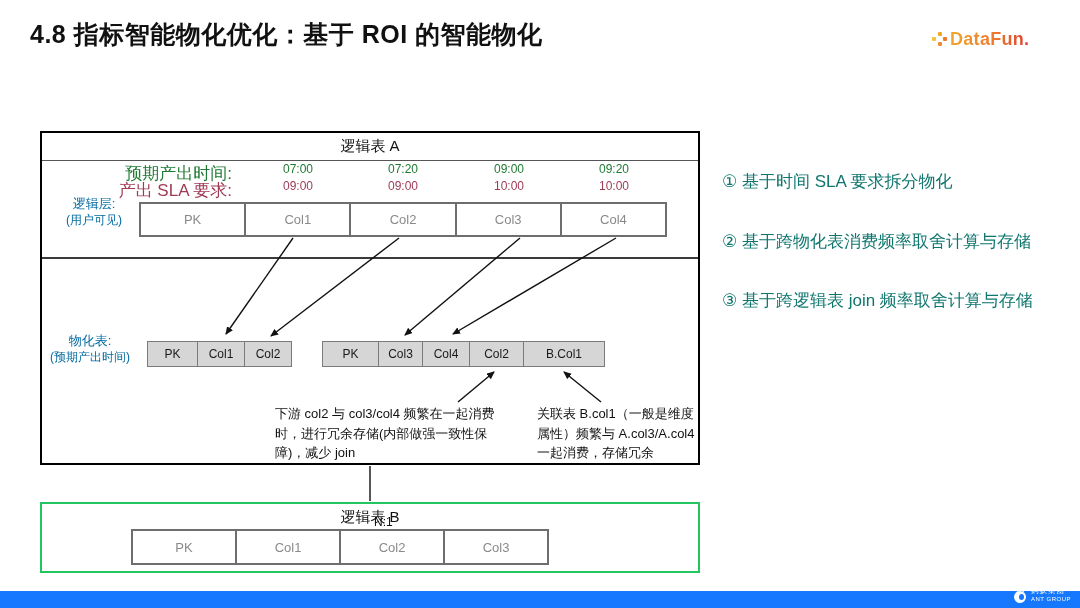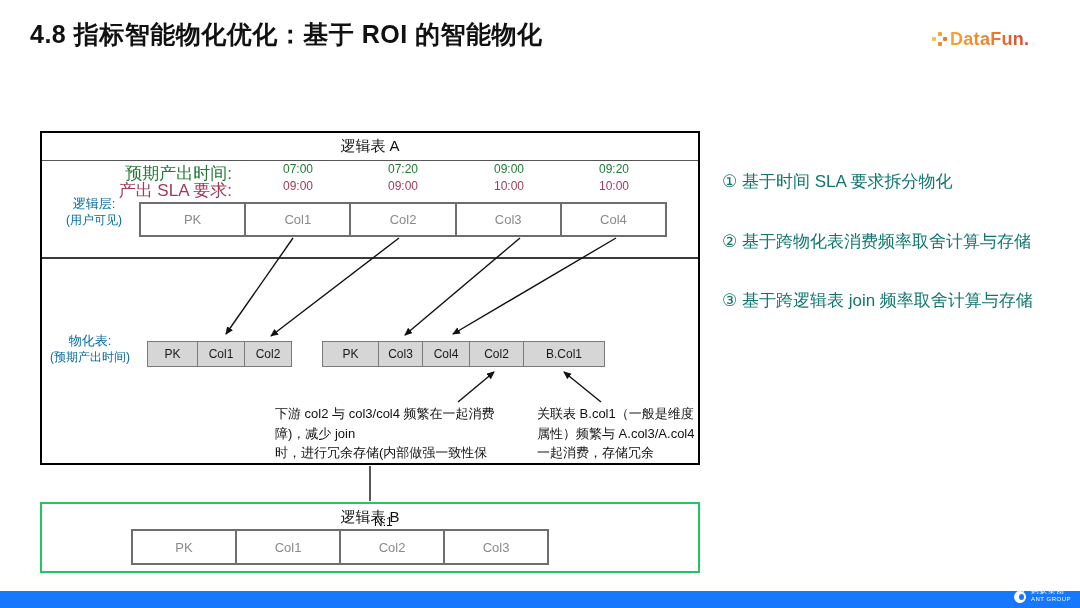--- a/index.html
+++ b/index.html
@@ -138,22 +138,22 @@
     <div class="mrow mrow2">
       <div class="mcell" style="width:57px">PK</div>
       <div class="mcell" style="width:45px">Col3</div>
       <div class="mcell" style="width:48px">Col4</div>
       <div class="mcell" style="width:55px">Col2</div>
       <div class="mcell" style="width:82px">B.Col1</div>
     </div>
 
     <div class="anno anno-left">
       <div>下游 col2 与 col3/col4 频繁在一起消费</div>
+      <div>时，进行冗余存储(内部做强一致性保</div>
       <div>障)，减少 join</div>
-      <div>时，进行冗余存储(内部做强一致性保</div>
     </div>
     <div class="anno anno-right">
       <div>关联表 B.col1（一般是维度</div>
       <div>属性）频繁与 A.col3/A.col4</div>
       <div>一起消费，存储冗余</div>
     </div>
   </div>
 
   <div class="rel-label">N:1</div>
 

